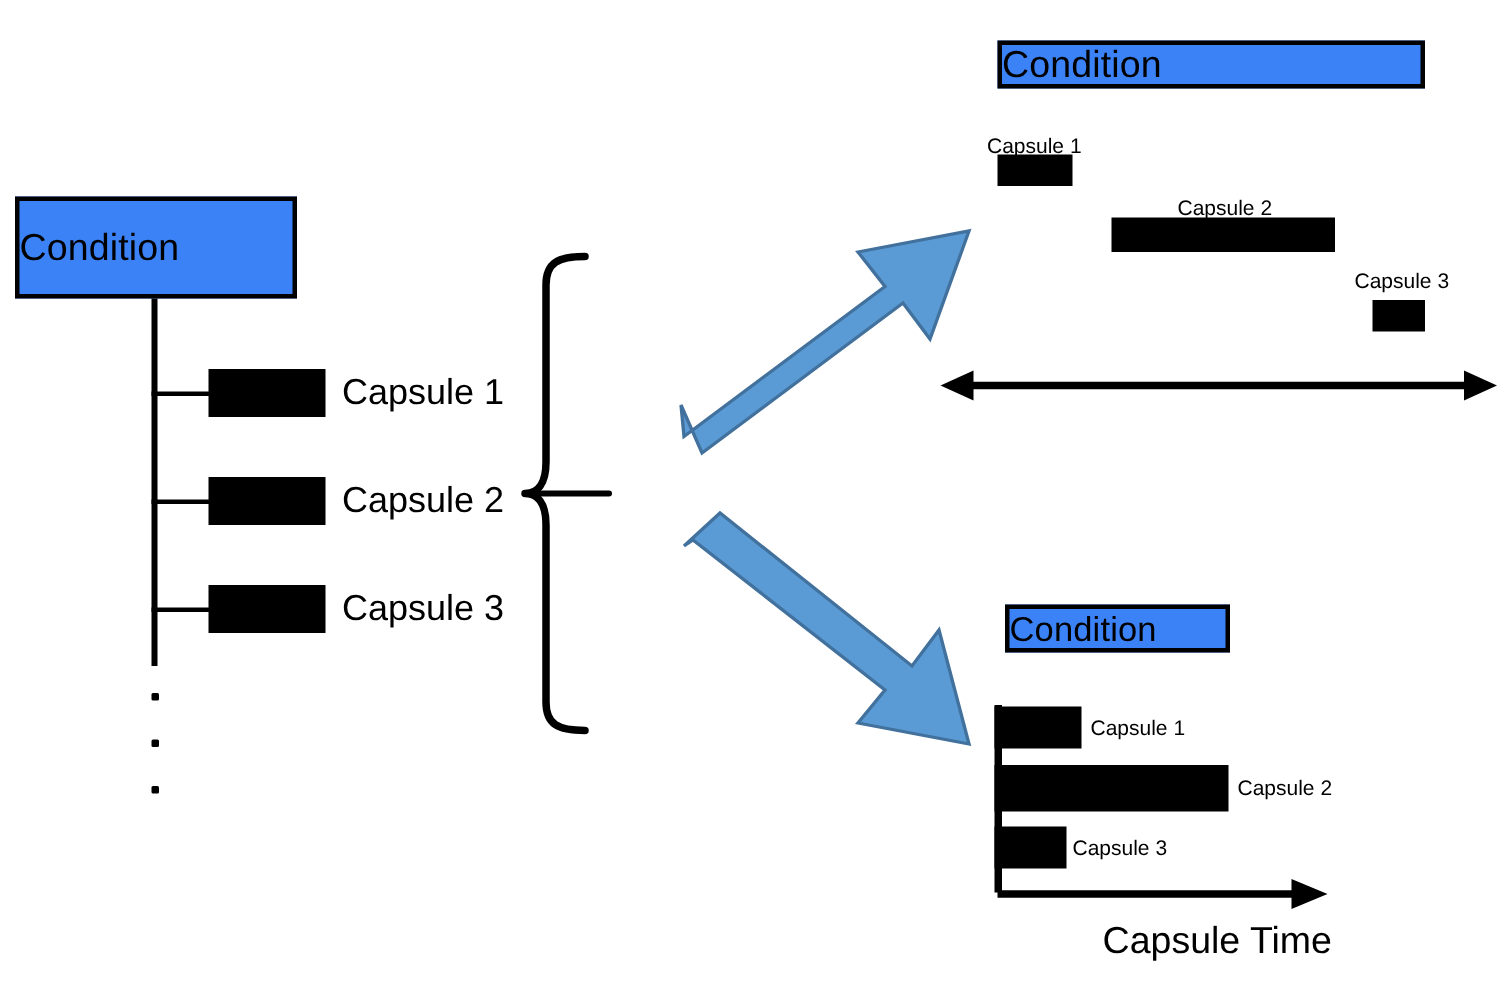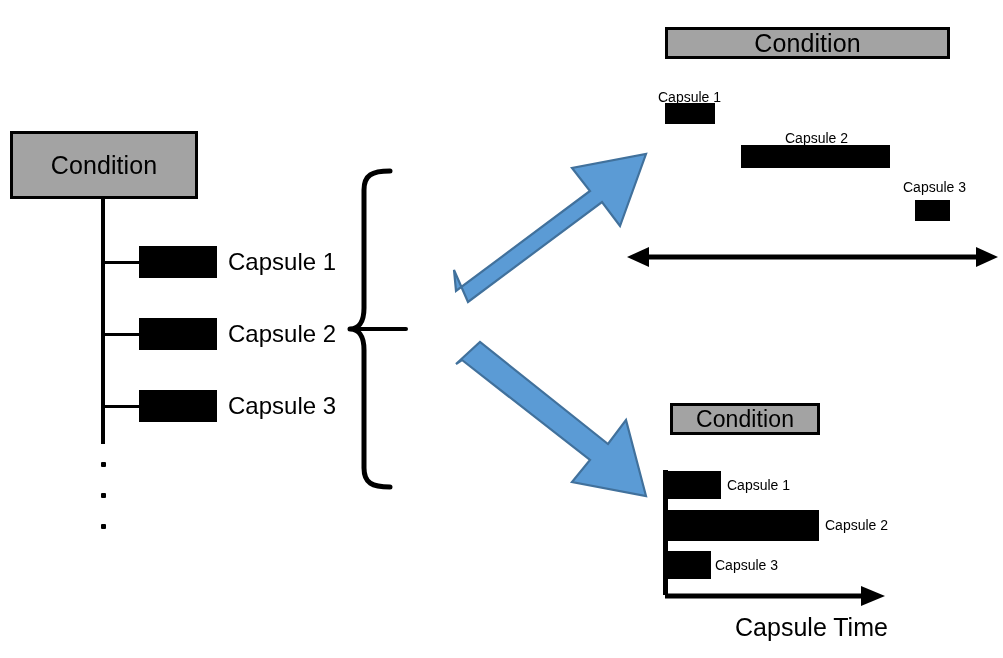--- a/index.html
+++ b/index.html
@@ -17,25 +17,25 @@
     width: 1003px;
     height: 658px;
     background: #ffffff;
     overflow: hidden;
   }
   .abs { position: absolute; }
 
   
   .cond-box {
     box-sizing: border-box;
-    background: #a3a3a3;
+    background: #3b82f6;
     border: 3px solid #000000;
     display: flex;
     align-items: center;
-    justify-content: center;
+    justify-content: flex-start;
     white-space: nowrap;
   }
   .cond-box-label {
     font-size: 25px;
     line-height: 1;
     color: #000000;
     letter-spacing: 0.1px;
   }
   .cond-box.small .cond-box-label { font-size: 23px; }
 

